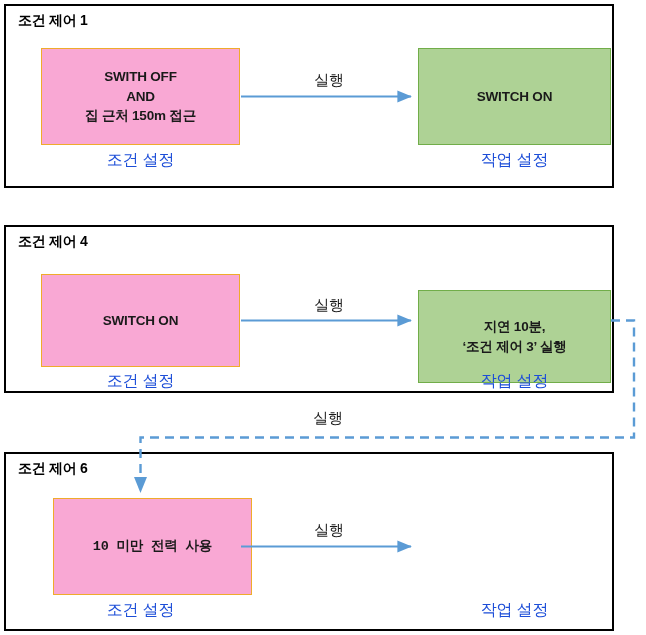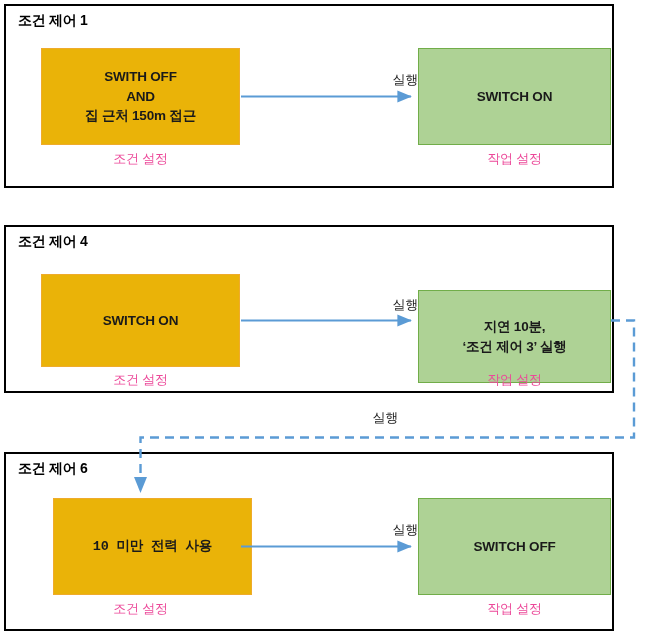--- a/index.html
+++ b/index.html
@@ -52,45 +52,45 @@
     align-items: center;
     justify-content: center;
     text-align: center;
     font-size: 13.5px;
     font-weight: bold;
     color: #1a1a1a;
     line-height: 1.45;
     letter-spacing: -0.2px;
   }
   .node.cond {
-    background: #eab308;
+    background: #f9a8d4;
     border: 1.6px solid #EFAB2B;
   }
   .node.act {
     background: #AED295;
     border: 1.6px solid #71AD49;
   }
   .node .node-text { padding: 0 6px; white-space: pre-line; }
 
   
   .caption {
     position: absolute;
-    font-size: 13px;
-    color: #ec4899;
+    font-size: 16px;
+    color: #1d4ed8;
     text-align: center;
     letter-spacing: -0.2px;
     white-space: nowrap;
   }
 
   
   .edge-label {
     position: absolute;
-    font-size: 13px;
+    font-size: 15px;
     color: #1a1a1a;
-    text-align: right;
+    text-align: center;
     letter-spacing: -0.2px;
     white-space: nowrap;
   }
 
   svg.overlay {
     position: absolute;
     left: 0; top: 0;
     width: 646px;
     height: 635px;
     pointer-events: none;
@@ -142,23 +142,20 @@
     <div class="panel-title">조건 제어 6</div>
   </div>
 
   <div class="node cond" style="left:53px; top:498px; width:199px; height:97px;font-family:Liberation Mono, monospace;">
     <span class="node-text">10 미만 전력 사용</span>
   </div>
   <div class="caption" style="left:41px; top:600px; width:199px;">조건 설정</div>
 
   <div class="edge-label" style="left:240px; top:521px; width:178px;">실행</div>
 
-  <div class="node act" style="left:418px; top:498px; width:193px; height:97px;">
-    <span class="node-text">SWITCH OFF</span>
-  </div>
   <div class="caption" style="left:418px; top:600px; width:193px;">작업 설정</div>
 
   <svg class="overlay" viewBox="0 0 646 635" xmlns="http://www.w3.org/2000/svg">
     <defs>
       <marker id="arrowhead" markerWidth="7" markerHeight="7" refX="6.2" refY="3" orient="auto" markerUnits="strokeWidth">
         <path d="M0,0.3 L6.6,3 L0,5.7 z" fill="#5B9BD5"></path>
       </marker>
     </defs>
 
     <g>

